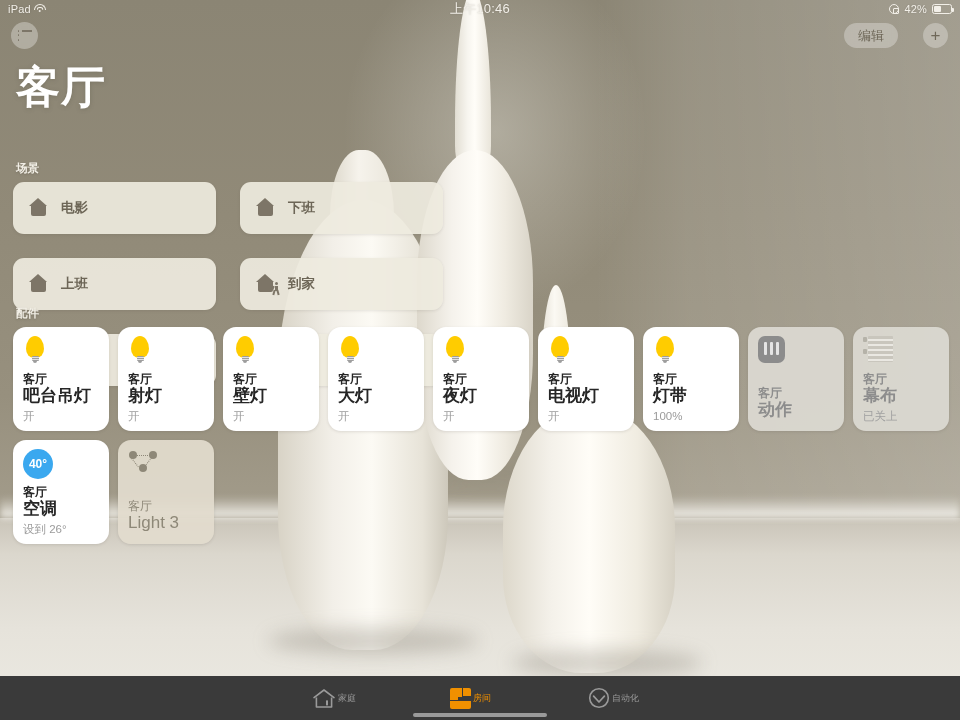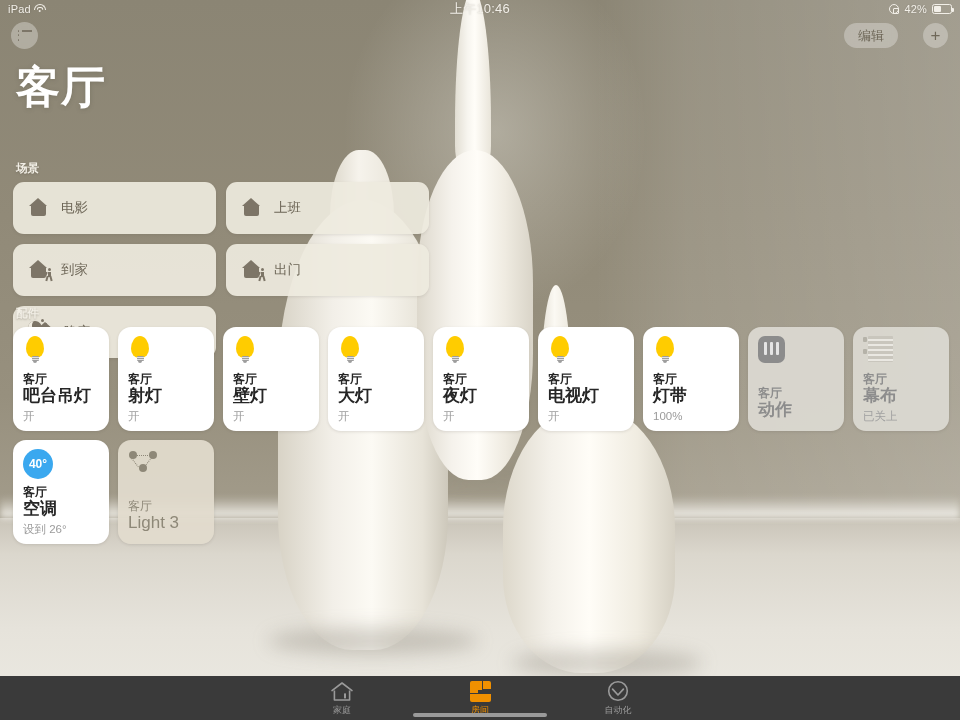--- a/index.html
+++ b/index.html
@@ -129,21 +129,21 @@
     position:absolute; left:16px; top:58px; color:#fff; font-size:44px; font-weight:700;
     letter-spacing:1px; text-shadow:0 1px 4px rgba(90,85,72,.35);
   }
 
   
   .sec-label{
     color:#f2efe6; font-size:11.5px; font-weight:700; margin-bottom:6px; margin-left:3px;
     text-shadow:0 1px 2px rgba(80,75,64,.35);
   }
   #scenes{ position:absolute; left:13px; top:161px; width:620px; }
-  .scene-grid{ display:flex; flex-wrap:wrap; gap:10px; }
+  .scene-grid{ display:flex; flex-wrap:wrap; gap:24px;font-weight:bold; }
   .scene-card{
     width:203px; height:52px; border-radius:11px;
     background:rgba(238,234,222,.92);
     display:flex; align-items:center; padding-left:14px; gap:12px;
     box-shadow:0 1px 3px rgba(70,65,55,.12);
   }
   .scene-card .sc-label{ color:#6d6657; font-size:13.5px; }
 
   .ico-house{ position:relative; width:22px; height:20px; flex:0 0 auto; }
   .ico-house .roof{ position:absolute; left:2px; top:0; width:0; height:0;
@@ -213,21 +213,21 @@
   .ico-mesh s{ position:absolute; border-top:1.5px dotted #8e8878; }
   .ico-mesh s:nth-of-type(1){ left:9px; top:6px; width:13px }
   .ico-mesh s:nth-of-type(2){ left:4px; top:9px; width:11px; transform:rotate(52deg); transform-origin:left top }
   .ico-mesh s:nth-of-type(3){ left:24px; top:9px; width:11px; transform:rotate(128deg); transform-origin:left top }
 
   
   #tabbar{
     position:absolute; left:0; right:0; bottom:0; height:44px;
     background:#3a3a3a; display:flex; align-items:center; justify-content:center; gap:78px;
   }
-  .tab{ display:flex; flex-direction:column; align-items:center; gap:2px; width:60px; }
+  .tab{ display:flex; flex-direction:row; align-items:center; gap:2px; width:60px; }
   .tab-label{ font-size:9px; color:#9a9a9a; }
   .tab.active .tab-label{ color:#f09000; }
   .tab-ico{ height:22px; display:flex; align-items:flex-end; justify-content:center; }
 
   .ico-rooms{ width:21px; height:21px; position:relative; }
   .ico-rooms .q1{ position:absolute; left:0; top:0; width:12px; height:12px; background:#f09000; border-radius:2px 0 0 0;}
   .ico-rooms .q2{ position:absolute; right:0; top:0; width:8px; height:8px; background:#f09000; border-radius:0 2px 0 0;}
   .ico-rooms .q3{ position:absolute; left:0; bottom:0; right:0; height:8px; background:#f09000; border-radius:0 0 2px 2px;}
   .ico-rooms .cut{ position:absolute; left:8px; top:9px; width:5px; height:4px; background:#3a3a3a;}
 
@@ -296,20 +296,27 @@
   <div class="scene-grid">
 
     <div class="scene-card">
       <span class="ico-house">
           <span class="roof"></span>
           <span class="body"></span>
         </span>
       <span class="sc-label">电影</span>
     </div>
 
+    <div class="scene-card">
+      <span class="ico-house">
+          <span class="roof"></span>
+          <span class="body"></span>
+        </span>
+      <span class="sc-label">下班</span>
+    </div>
 
     <div class="scene-card">
       <span class="ico-house">
           <span class="roof"></span>
           <span class="body"></span>
         </span>
       <span class="sc-label">上班</span>
     </div>
 
     <div class="scene-card">

